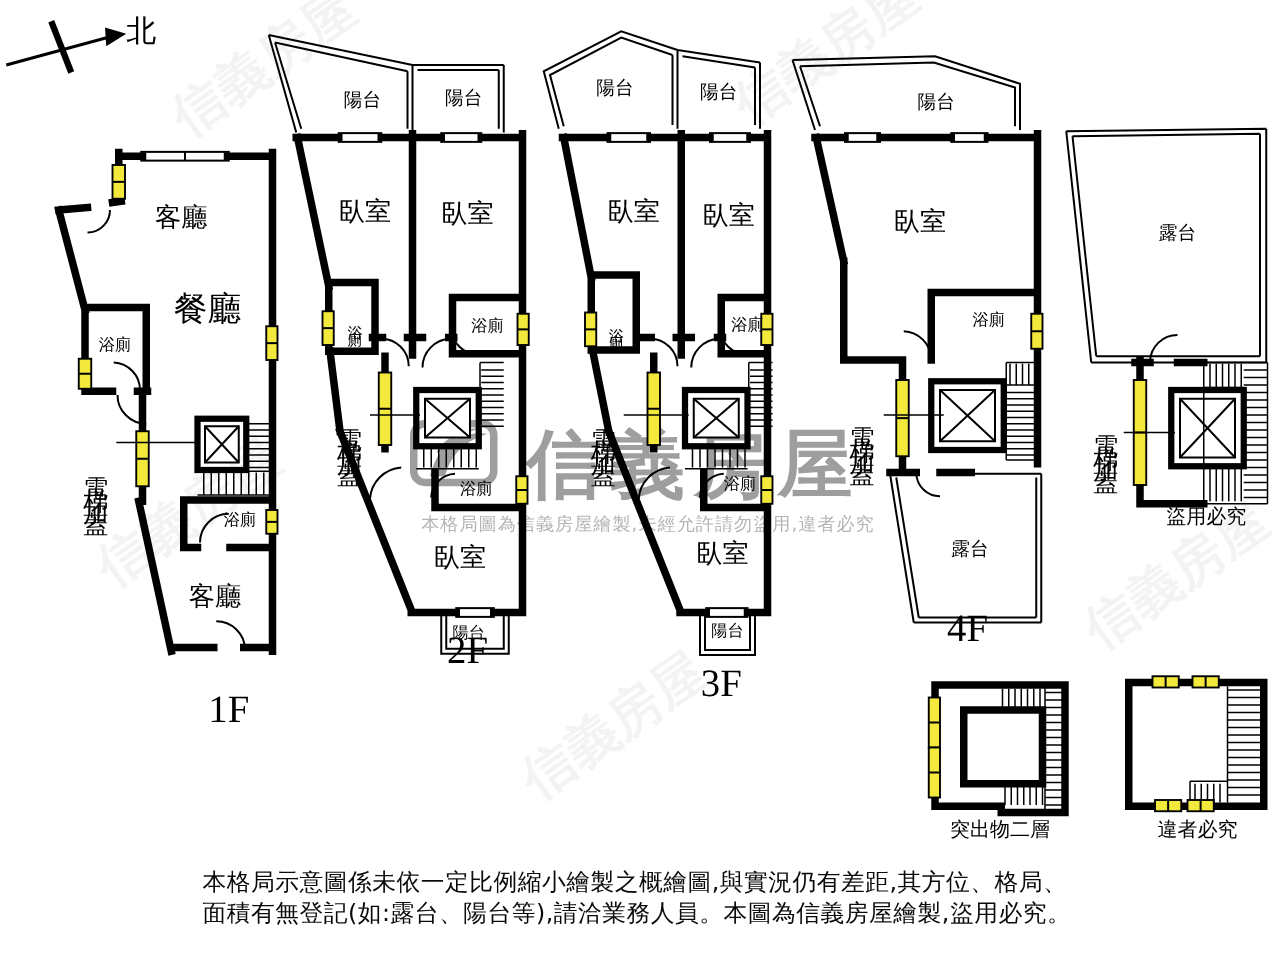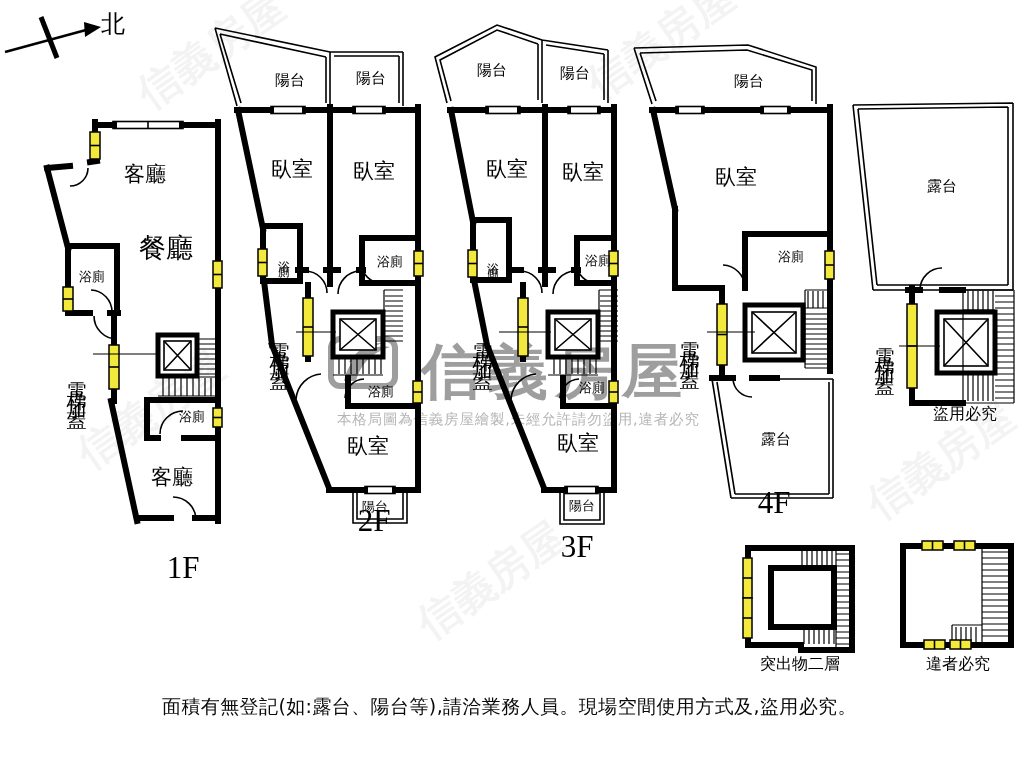--- a/index.html
+++ b/index.html
@@ -224,16 +224,17 @@
 <div class="lbl" style="left:776px;top:440px;font-size:15px">露台</div>
 <div class="lbl fl" style="left:774px;top:503px">4F</div>
 
 <div class="lbl" style="left:942px;top:187px;font-size:15px">露台</div>
 <div class="lbl v" style="left:885px;top:350px;font-size:20px">電梯加蓋</div>
 <div class="lbl cap" style="left:965px;top:414px">盜用必究</div>
 <div class="lbl cap" style="left:800px;top:664px">突出物二層</div>
 <div class="lbl cap" style="left:958px;top:664px">違者必究</div>
 
 <div class="disclaimer">
-  <div>面積有無登記(如:露台、陽台等),請洽業務人員。現場空間使用方式及,盜用必究。</div>
+  <div>本格局示意圖係未依一定比例縮小繪製之概繪圖,與實況仍有差距,其方位、格局、</div>
+  <div>面積有無登記(如:露台、陽台等),請洽業務人員。本圖為信義房屋繪製,盜用必究。</div>
 </div>
 
 </div>
 
 </body></html>

